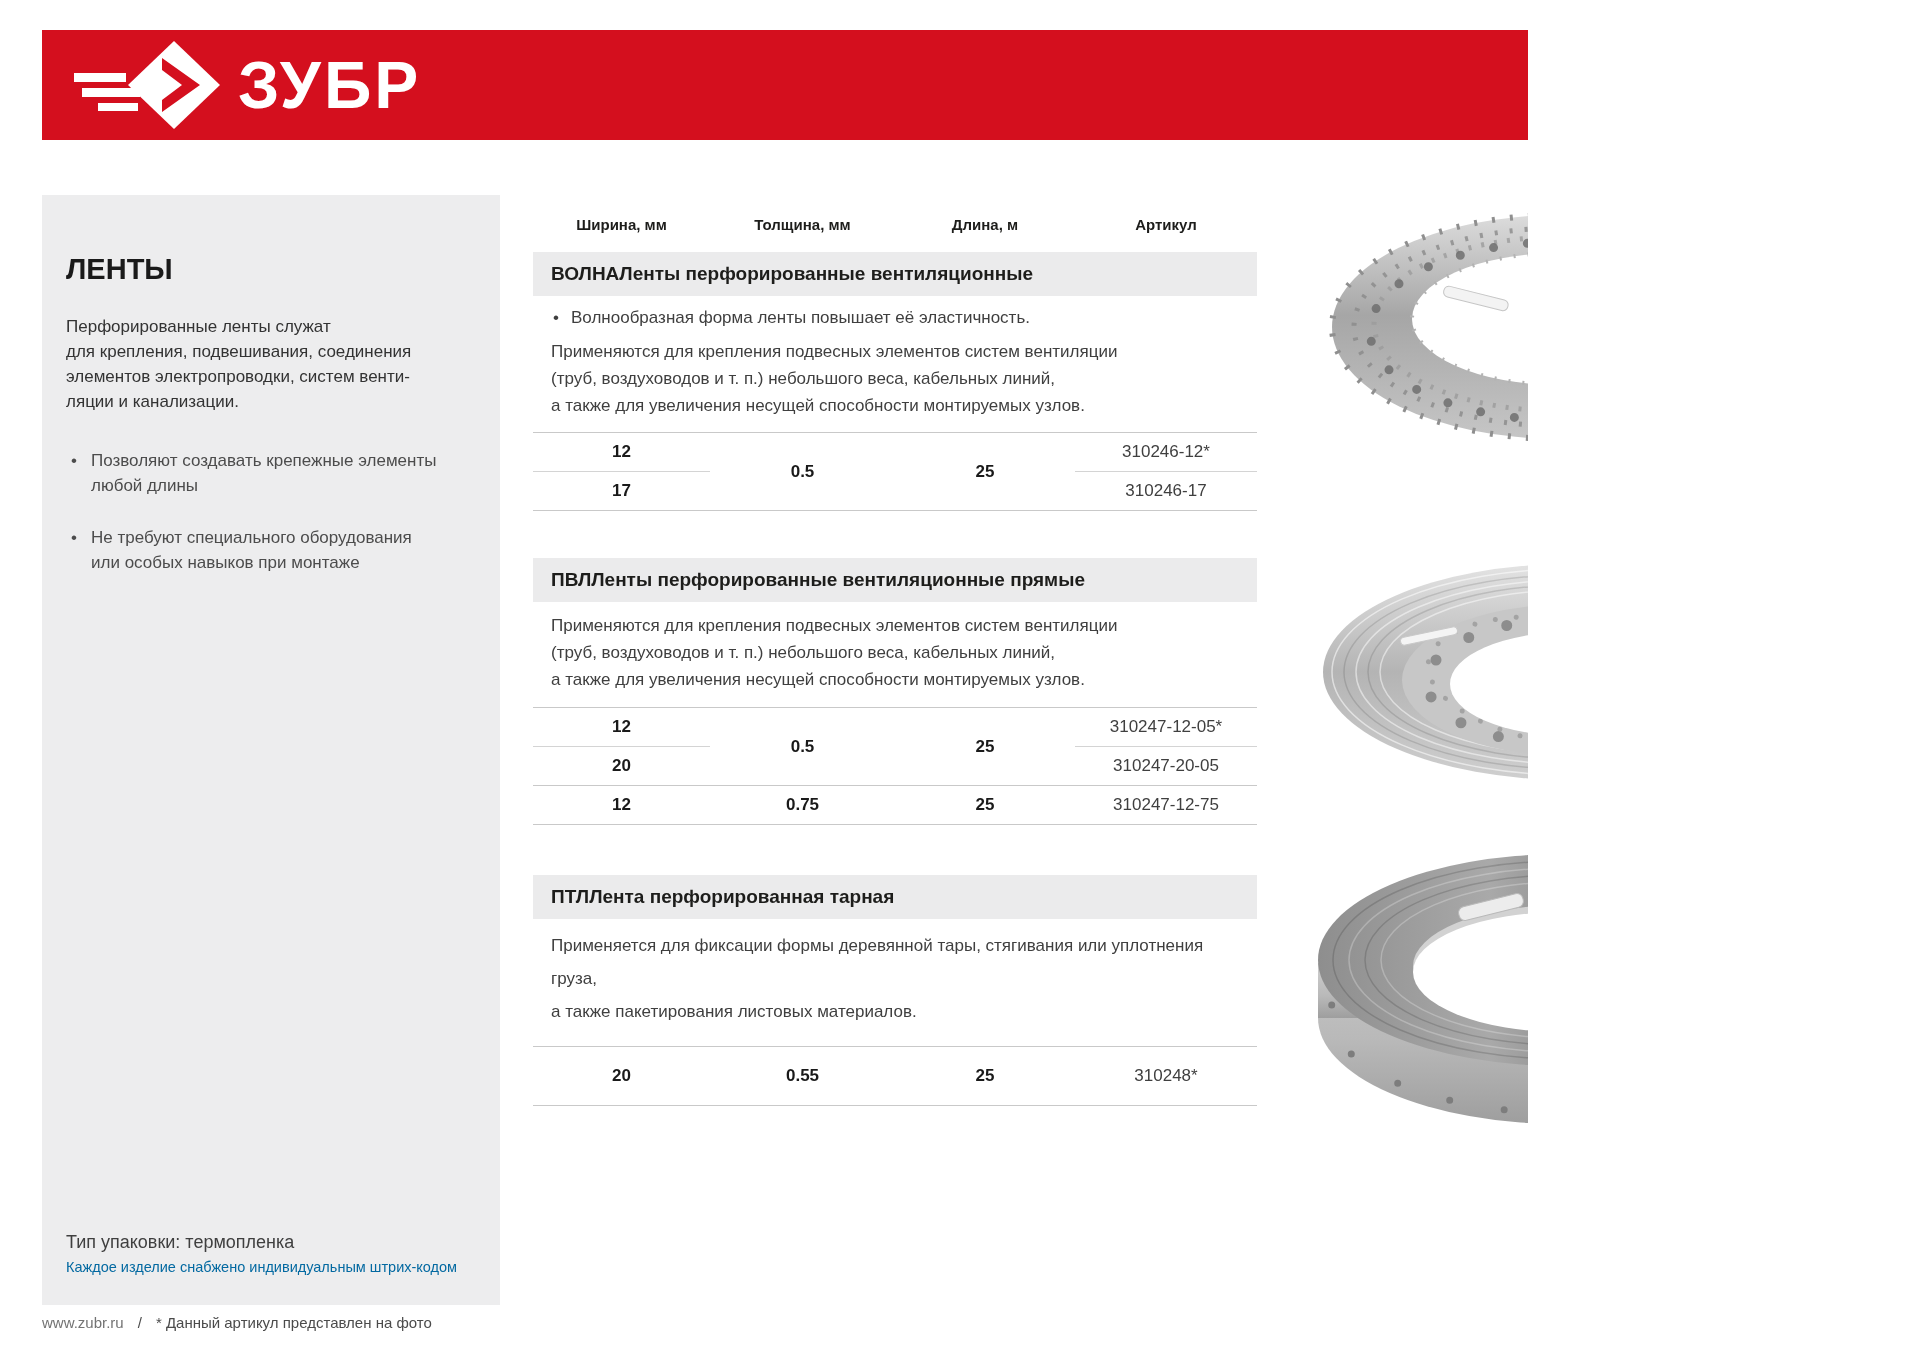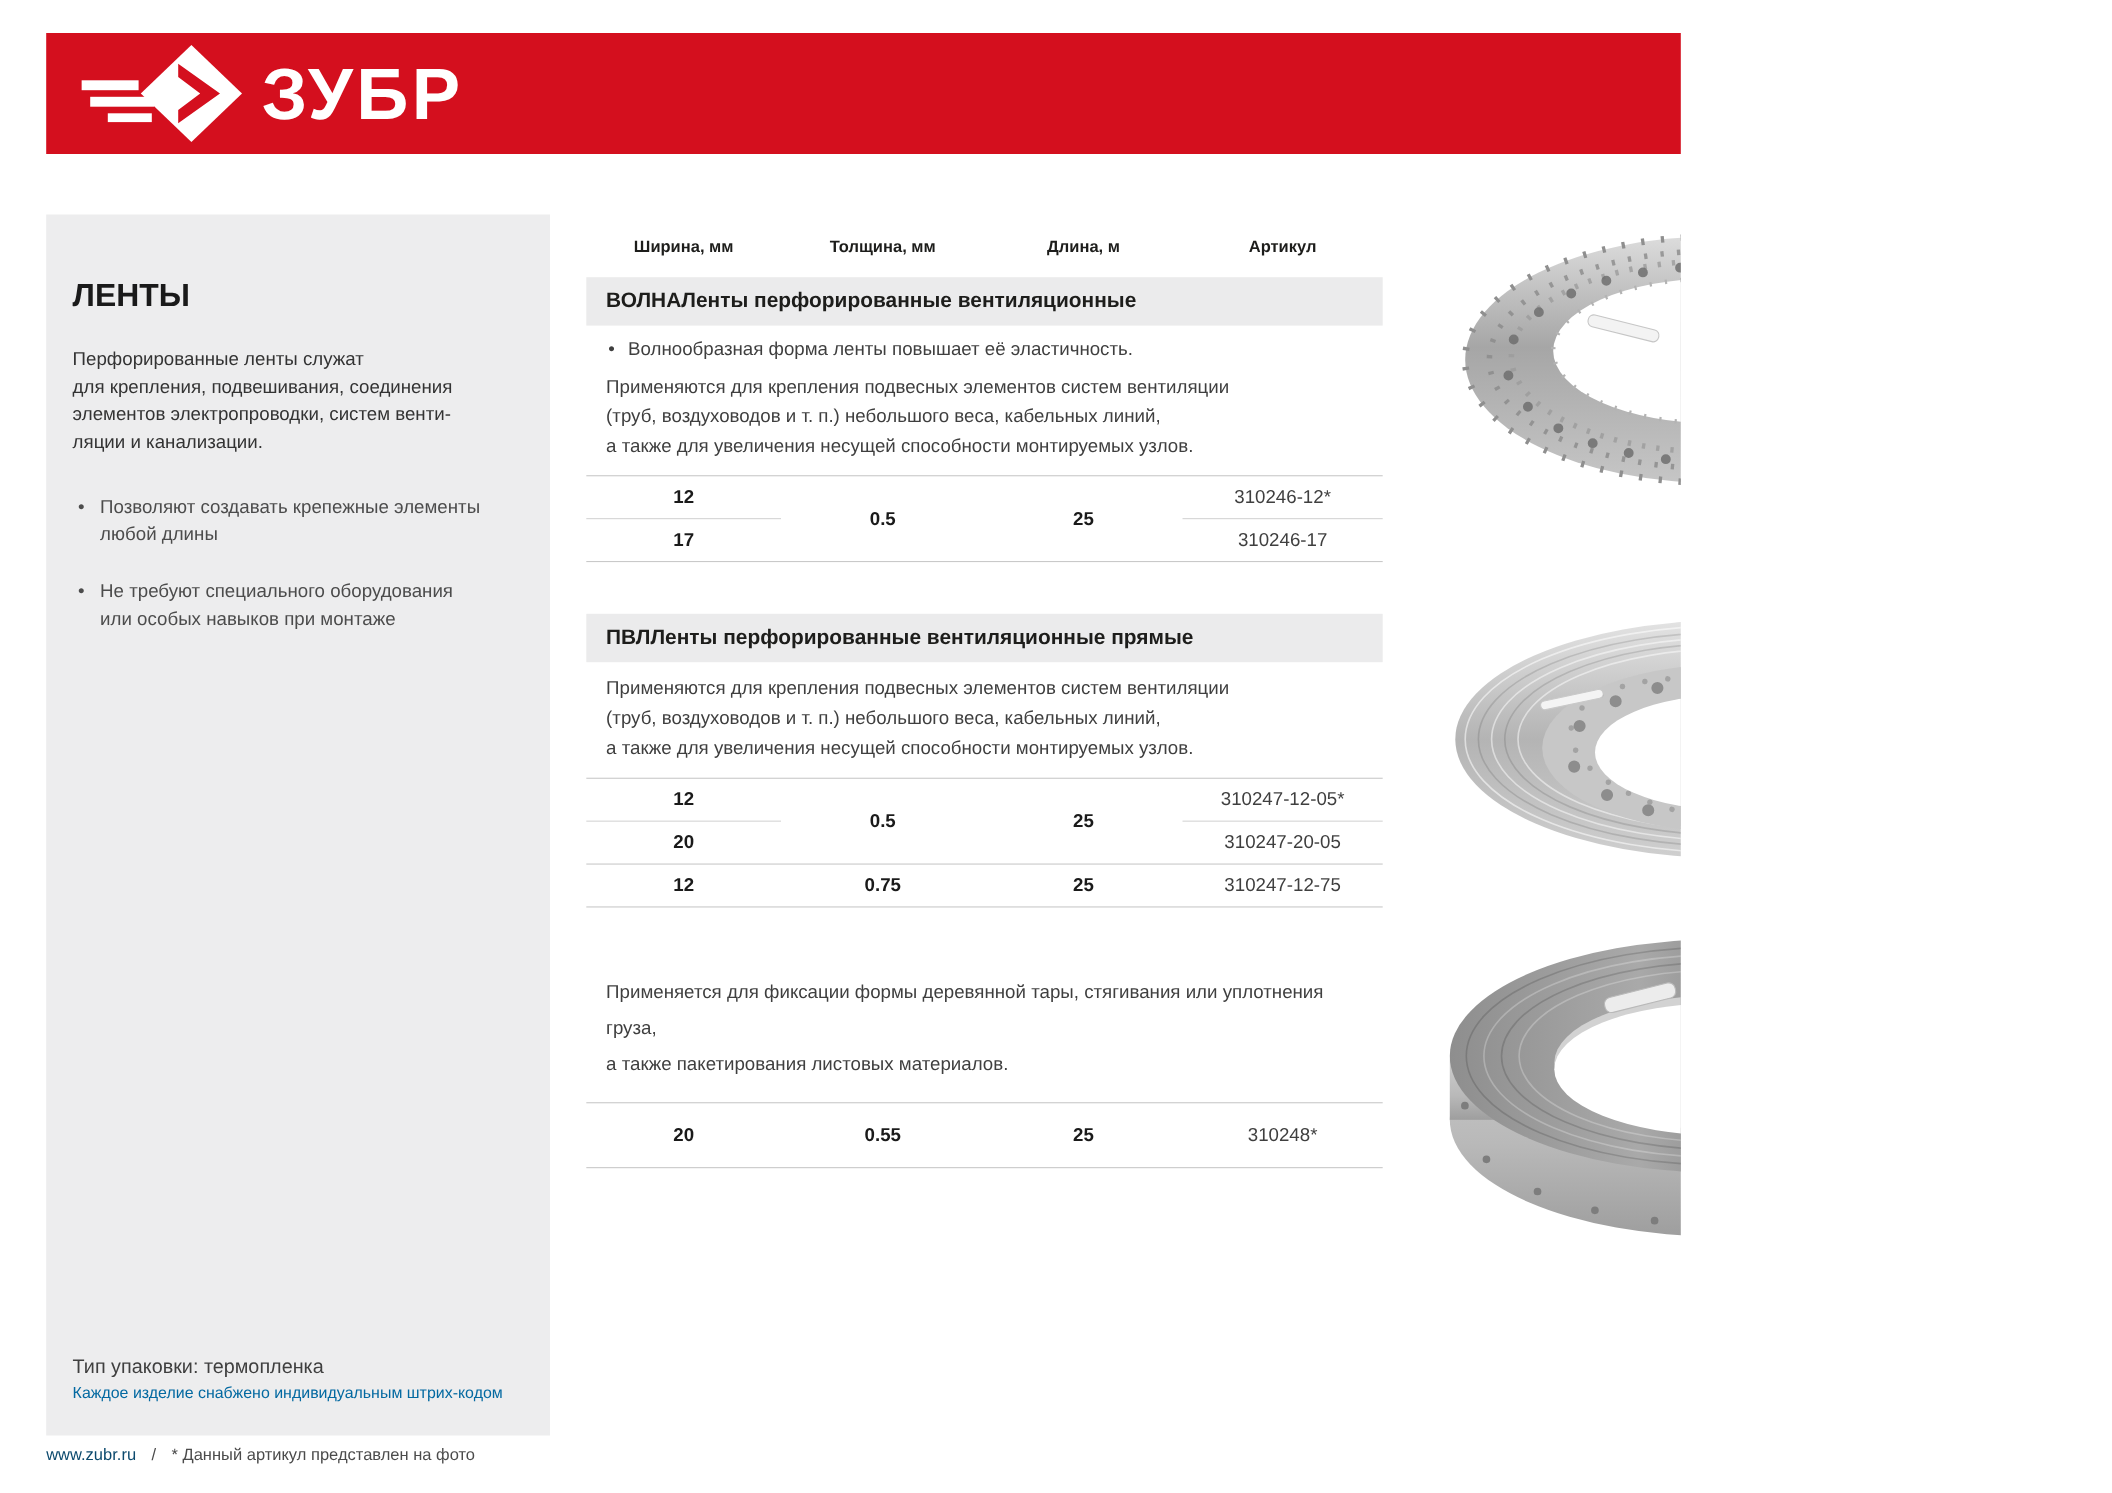--- a/index.html
+++ b/index.html
@@ -55,21 +55,21 @@
   .sep{border-bottom:1px solid #d4d4d4;}
 
   
   .photo{position:absolute;}
   .ph1{left:1325px;top:205px;} .ph2{left:1318px;top:560px;} .ph3{left:1310px;top:848px;}
 
   
   .footer{position:absolute;left:42px;top:1314px;display:flex;align-items:baseline;
           font-size:15px;color:#4b4b4b;}
   .footer .sep-slash{margin:0 14px;}
-  .footer a{color:#0c4a6e;text-decoration:none;}
+  .footer a{color:#737373;text-decoration:none;}
 </style>
 </head>
 <body>
 
 <div class="page">
 
   <header class="banner">
     <div class="logo">
       <svg width="150" height="90" viewBox="0 0 150 90">
         <polygon points="100,1 146,45 100,89 54,45" fill="#ffffff"></polygon>
@@ -156,20 +156,24 @@
     </div>
     <div class="trow">
       <div class="cell num c1">12</div>
       <div class="cell num c2">0.75</div>
       <div class="cell num c3">25</div>
       <div class="cell sku c4">310247-12-75</div>
     </div>
   </section>
 
   <section class="section sec3">
+    <div class="sec-header">
+      <span class="sec-code">ПТЛ</span>
+      <span class="sec-title">Лента перфорированная тарная</span>
+    </div>
     <div class="sec-desc">
       <div>Применяется для фиксации формы деревянной тары, стягивания или уплотнения</div>
       <div>груза,</div>
       <div>а также пакетирования листовых материалов.</div>
     </div>
     <div class="trow first tall">
       <div class="cell num c1">20</div>
       <div class="cell num c2">0.55</div>
       <div class="cell num c3">25</div>
       <div class="cell sku c4">310248*</div>

